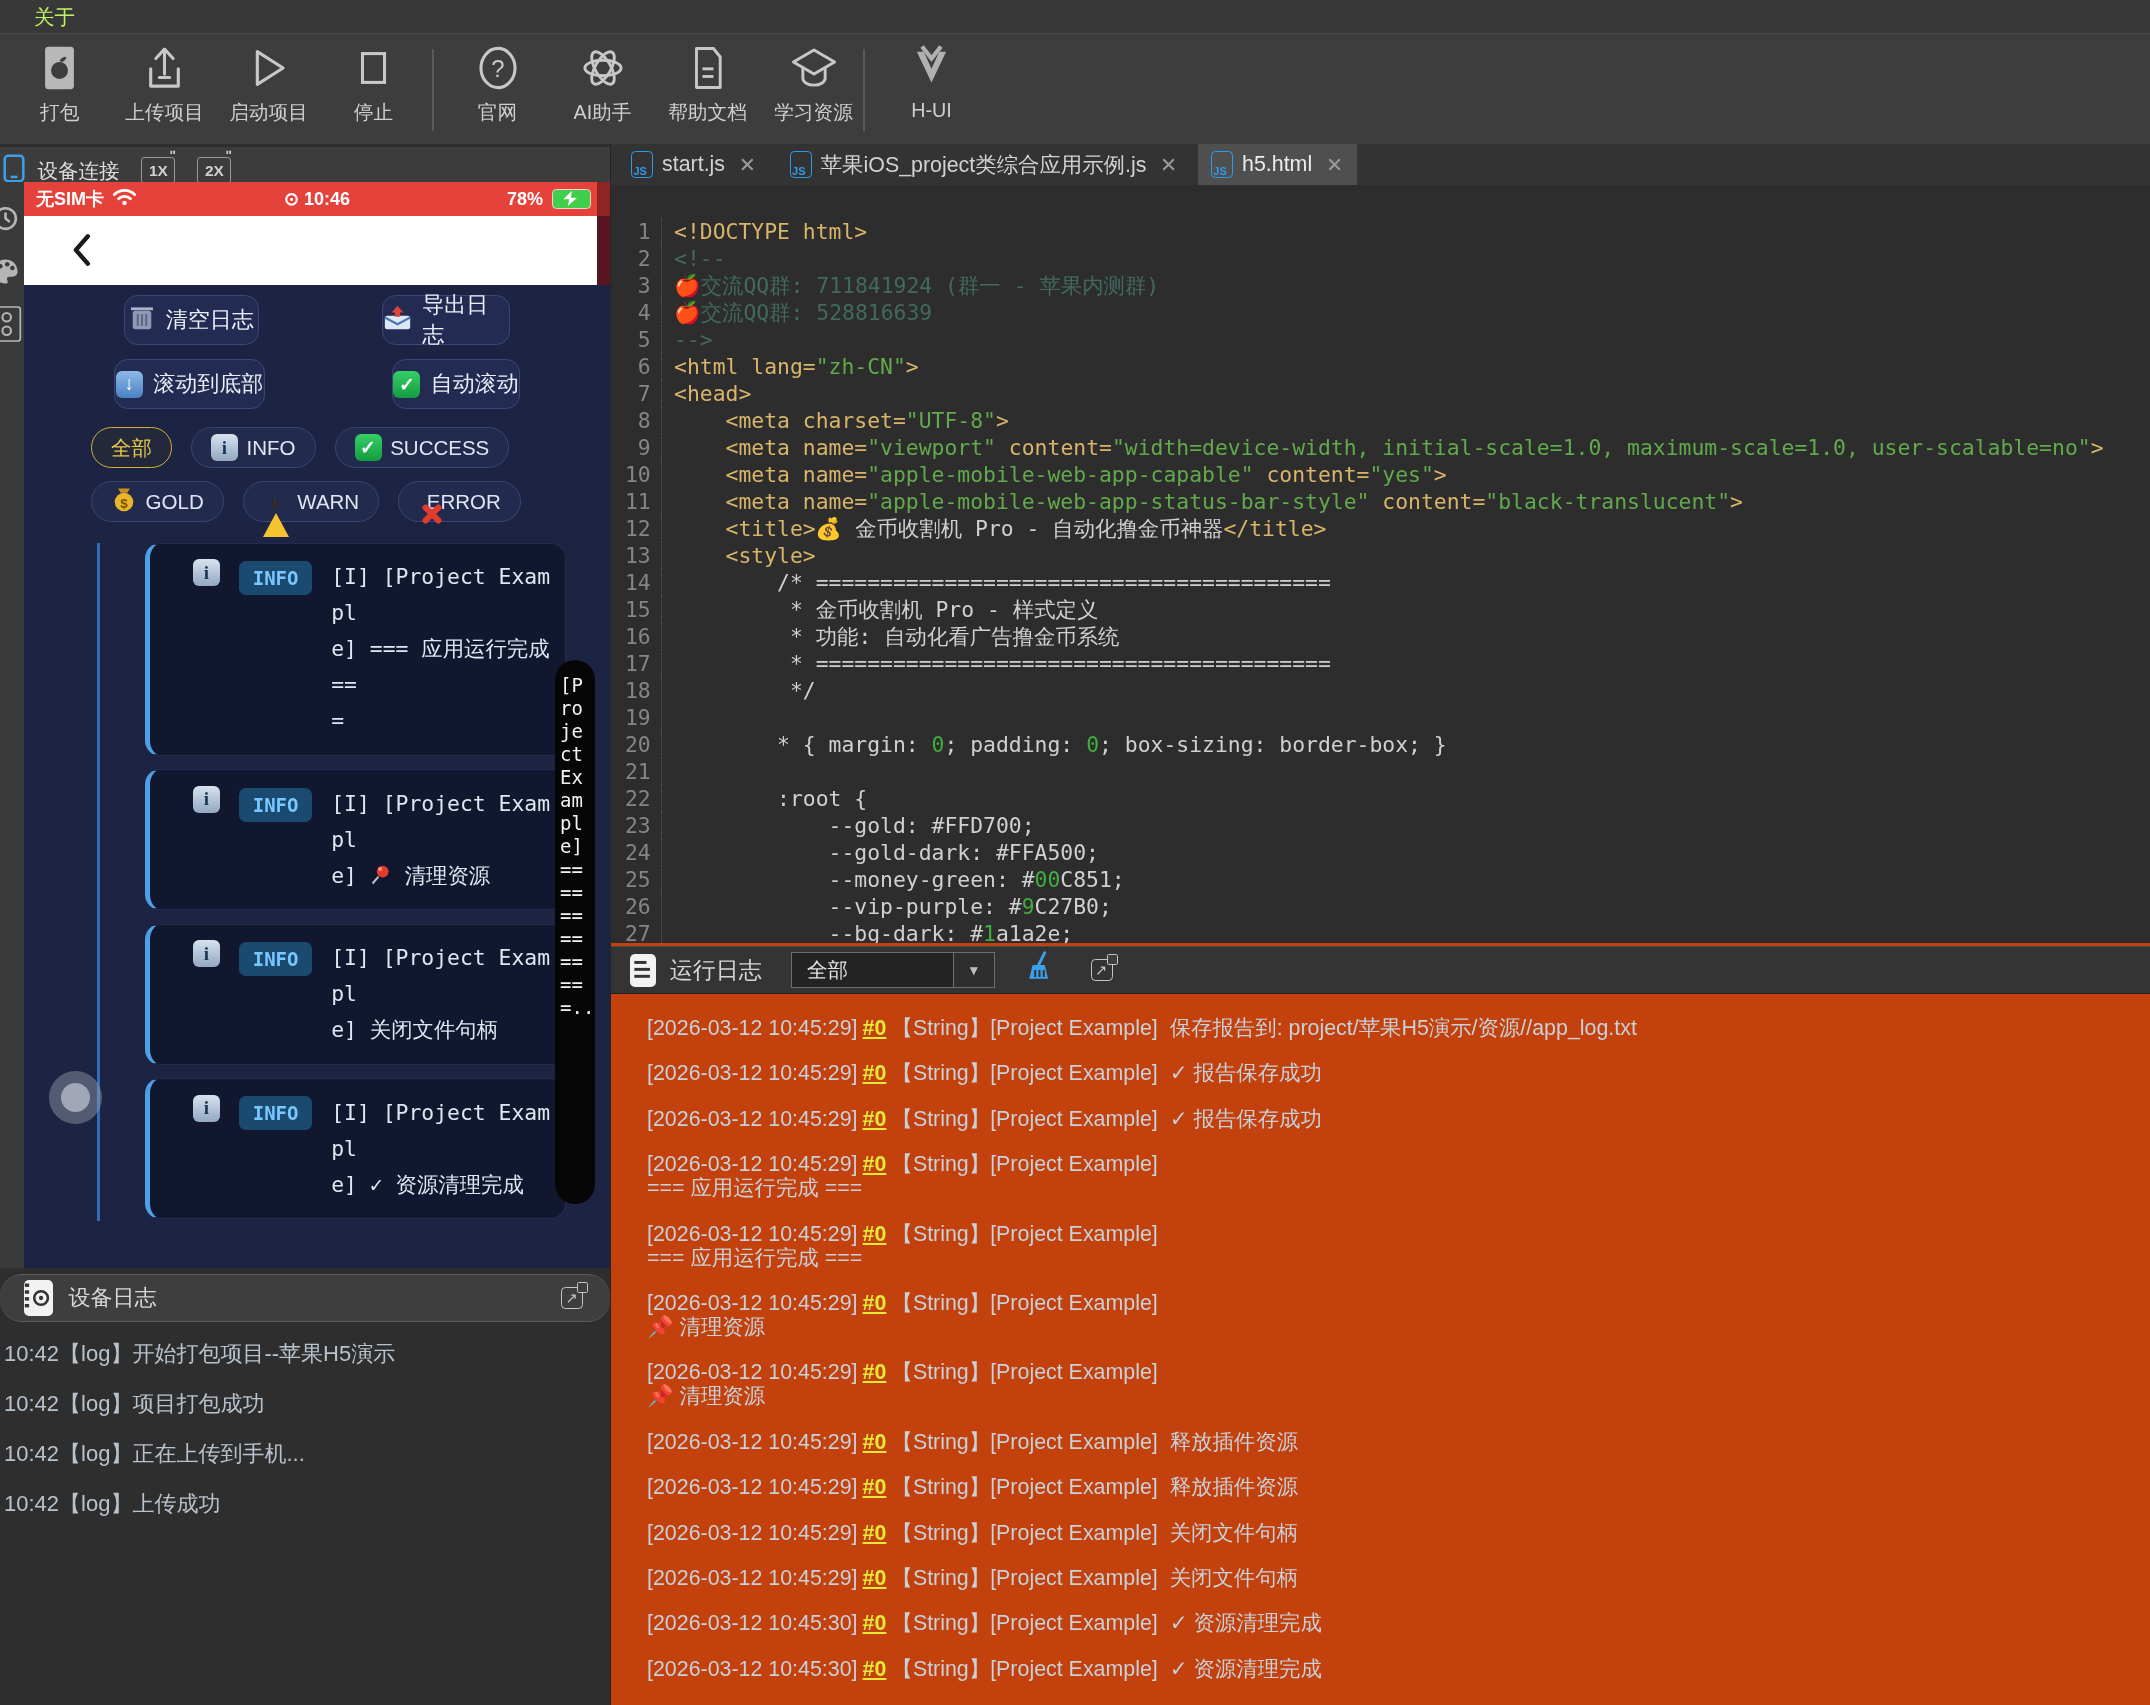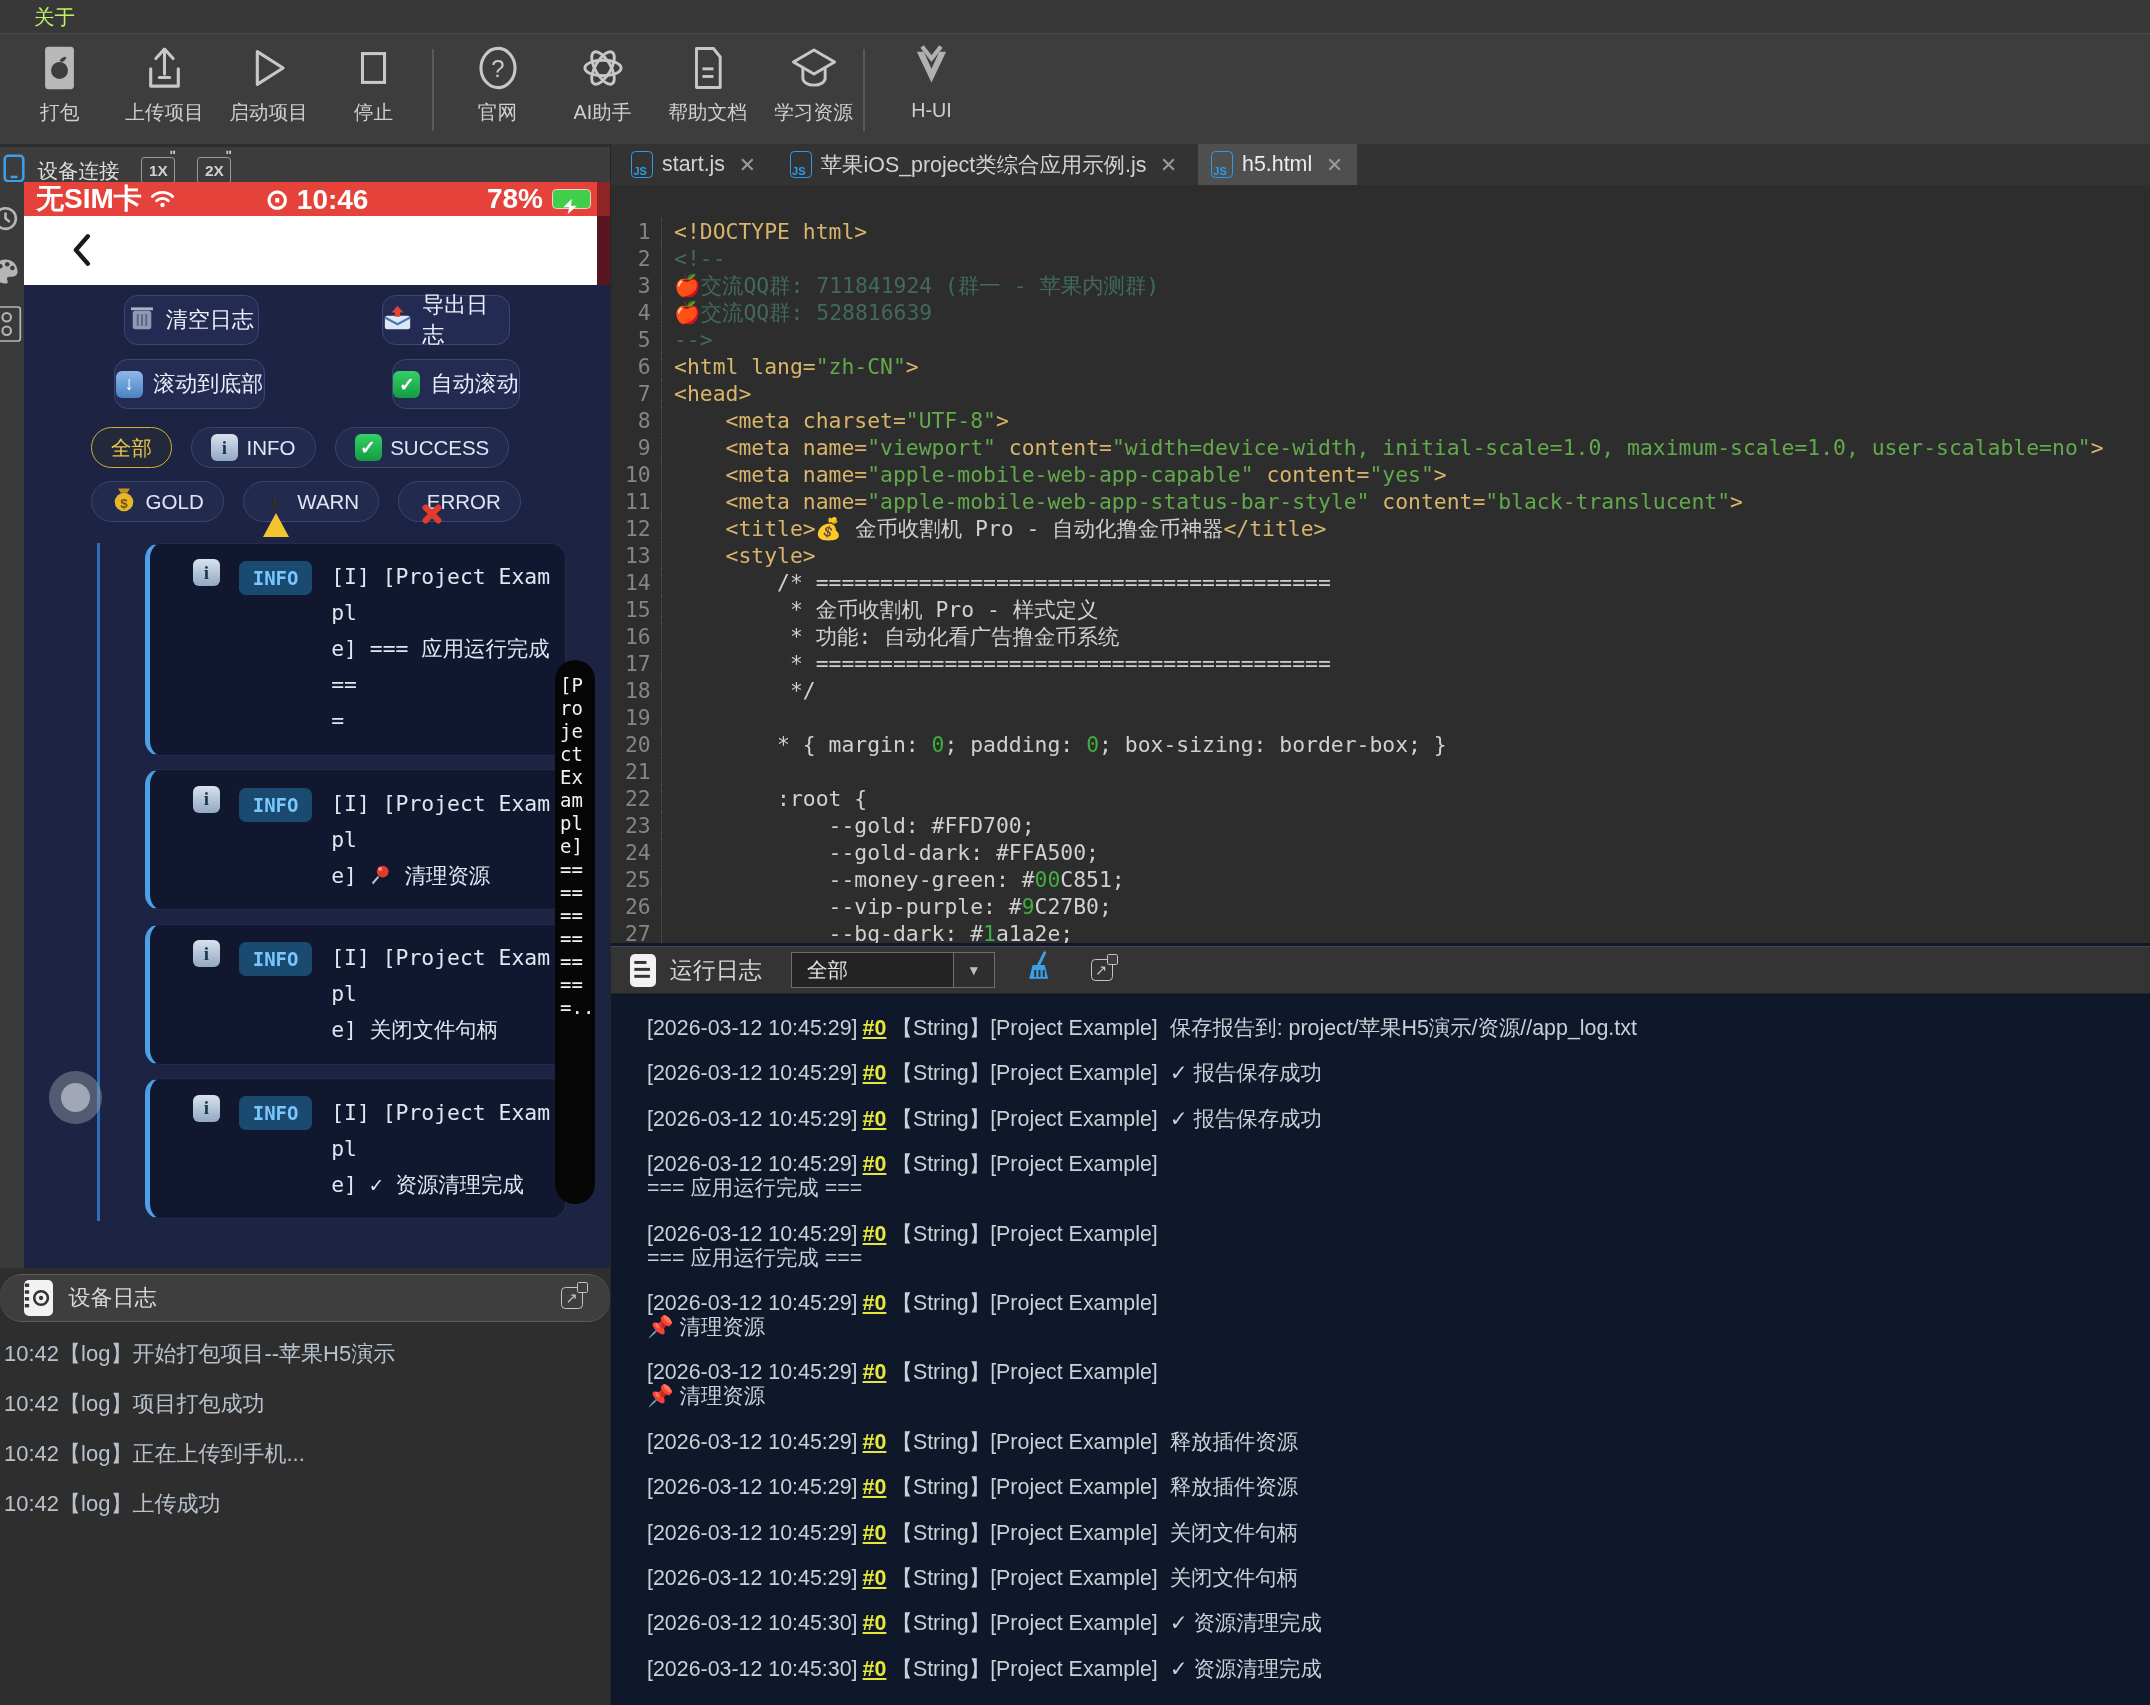--- a/index.html
+++ b/index.html
@@ -15,42 +15,42 @@
   #toolbar { position:absolute; left:0; top:33px; width:2150px; height:111px; background:#3d3d3d;
     border-top:0.9px solid #4a4a4a; }
   .tbtn { position:absolute; top:8.6px; width:99px; height:96px; display:flex; flex-direction:column;
     align-items:center; justify-content:flex-start; color:#cfcfcf; font-size:19.7px; cursor:default; }
   .tbtn .ico { height:55px; display:flex; align-items:center; justify-content:center; }
   .tbtn .lbl { margin-top:1.7px; white-space:nowrap; }
   .tdivider { position:absolute; top:15.4px; width:1.7px; height:82px; background:#5a5a5a; }
 
   
   #left-panel { position:absolute; left:0; top:144px; width:610px; height:1561px; background:#2e2e2e; }
-  #editor { position:absolute; left:610px; top:144px; width:1541px; height:1561px; background:#0f172a;
+  #editor { position:absolute; left:610px; top:144px; width:1541px; height:1561px; background:#c2410c;
     border-left:1.7px solid #262626; }
 
   
   #device-header { position:absolute; left:0; top:3.4px; width:610px; height:48px; background:#3c3c3c;
     display:flex; align-items:center; color:#dddddd; font-size:20.5px; border-bottom:0.9px solid #2a2a2a; }
   #device-header .title { margin-left:12px; }
   .scalebox { position:relative; margin-left:22px; width:34px; height:27px; border:1.7px solid #9a9a9a;
     border-radius:3.4px; color:#d0d0d0; font-size:15.4px; font-weight:bold; display:flex; align-items:center;
     justify-content:center; }
   .scalebox:after { content:"ʺ"; position:absolute; top:-10.3px; right:-1.7px; font-size:13.7px; color:#d0d0d0; }
 
   
   #side-strip { position:absolute; left:0; top:38px; width:24px; height:1086px; background:#3a3a3a;
     overflow:hidden; }
   #side-strip .sic { position:relative; left:-12px; margin-top:19px; width:34px; height:34px;
     display:flex; align-items:center; justify-content:center; }
 
   
   #phone { position:absolute; left:24px; top:38px; width:586px; height:1086px; background:#1d2443; overflow:hidden; }
   #status-bar { position:absolute; left:0; top:0; width:586px; height:34px; background:#e6423c; color:#fff;
-    font-size:28px; font-weight:bold; display:flex; align-items:center; }
+    font-size:18px; font-weight:bold; display:flex; align-items:center; }
   #status-bar .sliver { position:absolute; right:0; top:0; width:13px; height:34px; background:#8e2424; }
   #whitebar { position:absolute; left:0; top:34px; width:586px; height:69px; background:#ffffff; }
   #whitebar .sliver { position:absolute; right:0; top:0; width:13px; height:69px; background:#5a1620; }
   #app { position:absolute; left:0; top:104px; width:586px; height:935px; background:#1d2443; overflow:hidden; }
 
   .prow { position:absolute; left:0; width:586px; display:flex; }
   .pbtn { height:50px; background:#232b52; border:1.7px solid #3b4877; border-radius:13.7px; color:#e9eef8;
     font-size:22px; display:flex; align-items:center; justify-content:center; gap:10.3px; }
   .pill { height:41px; background:#222a4e; border:1.7px solid #39466e; border-radius:20.5px; color:#dfe6f5;
     font-size:20.5px; display:flex; align-items:center; justify-content:center; gap:8.6px; padding:0 19px; }

